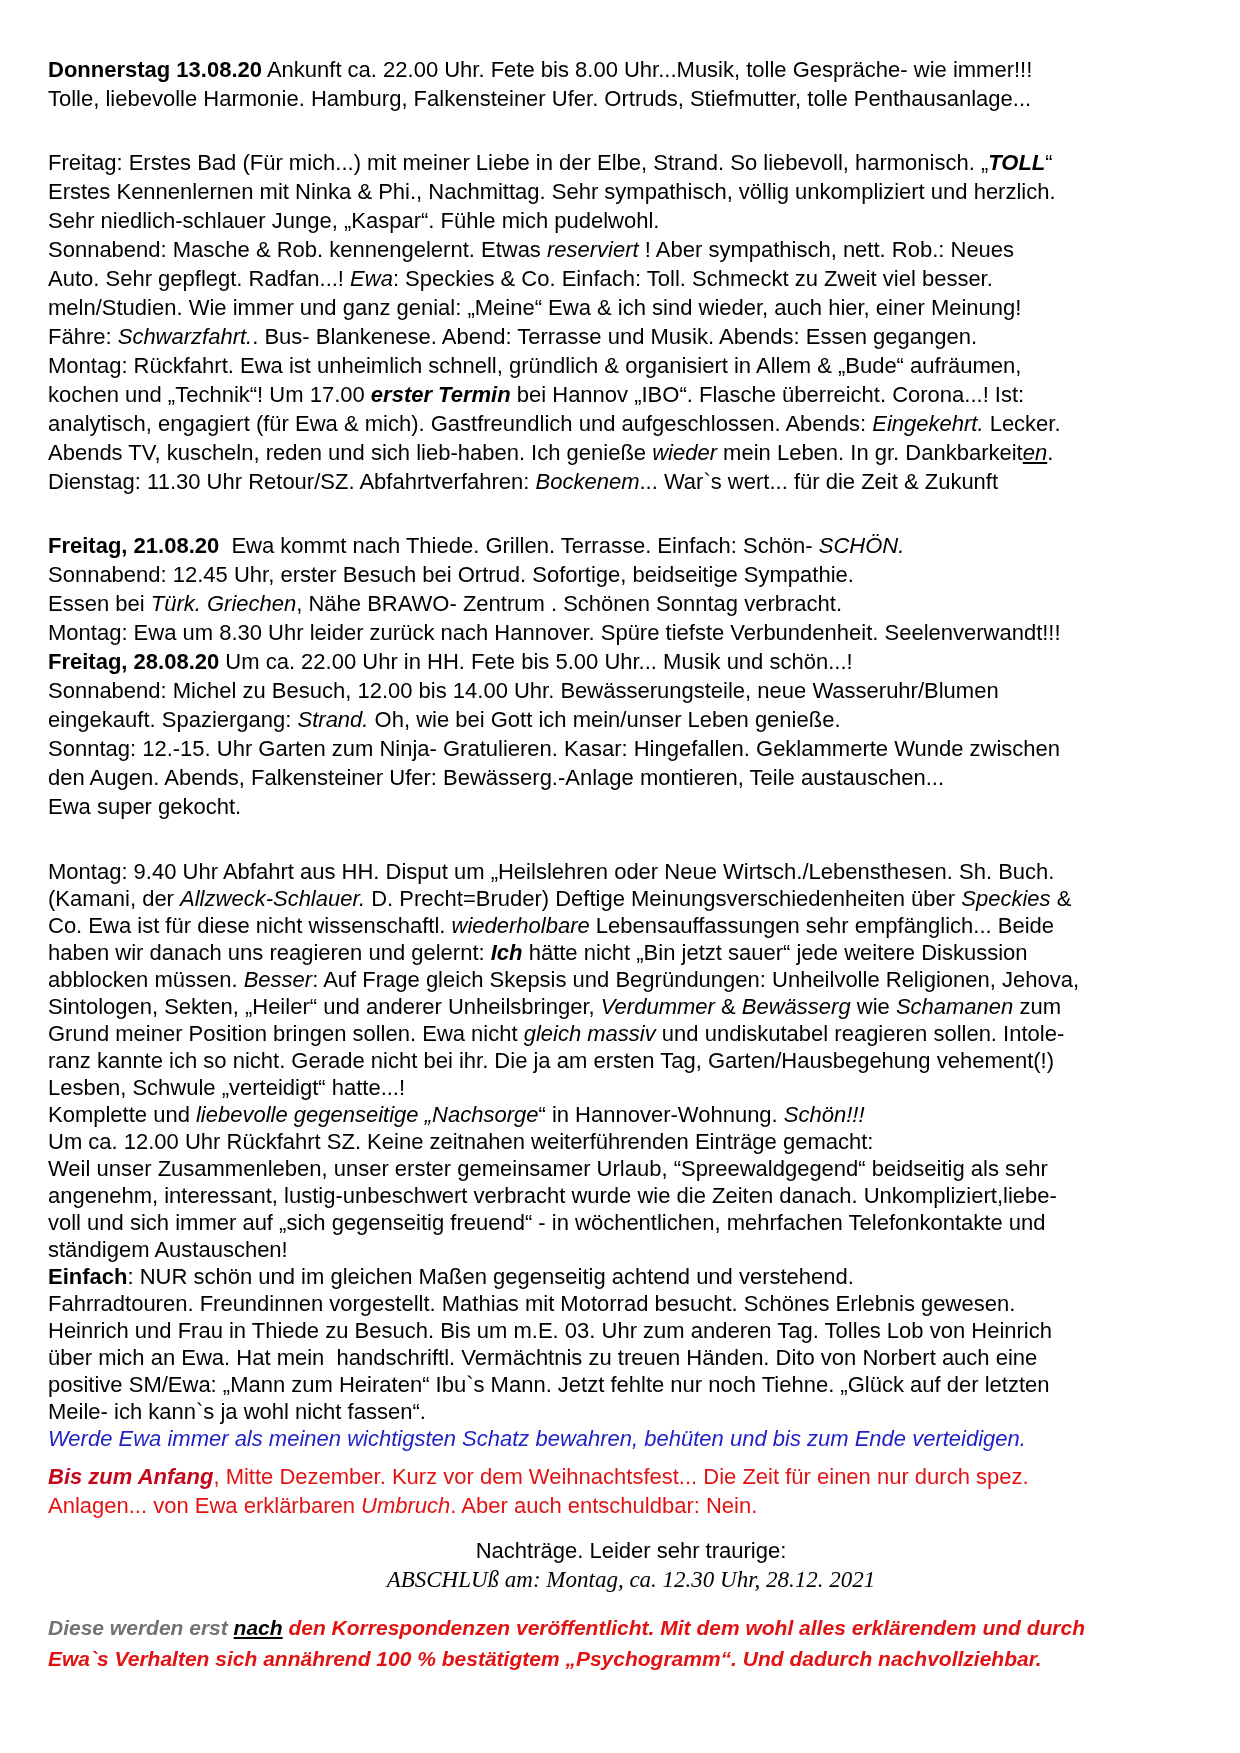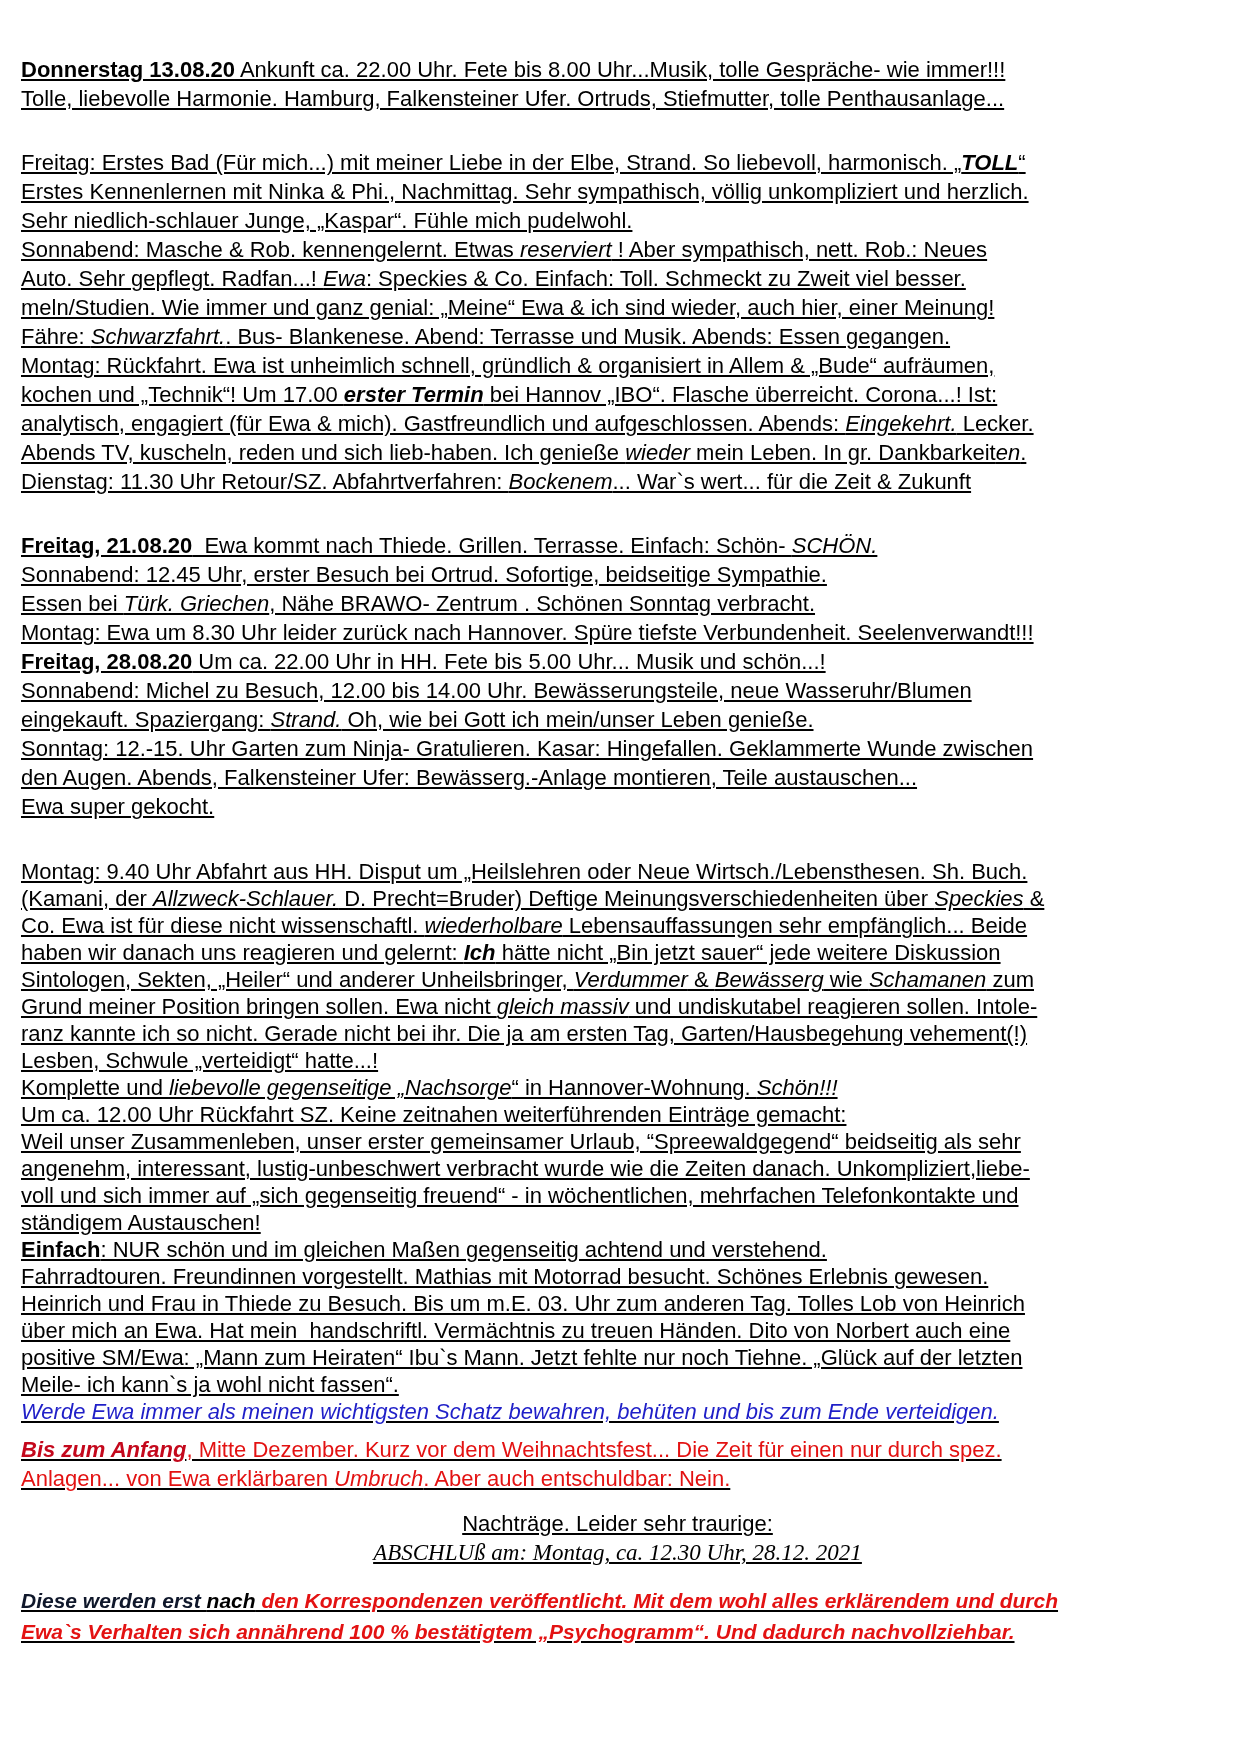--- a/index.html
+++ b/index.html
@@ -5,23 +5,22 @@
   html,body{margin:0;padding:0;background:#ffffff;}
   body{
     width:1240px;height:1753px;overflow:hidden;
     font-family:"Liberation Sans",sans-serif;
     color:#000;
     -webkit-font-smoothing:antialiased;
   }
   .page{
     box-sizing:border-box;
     width:1240px;height:1753px;
-    padding:55px 26px 0 21px;
+    padding:55px 26px 0 48px;
     overflow:hidden;
-    text-decoration:underline;
   }
   .block{font-size:22px;}
   .line{white-space:pre;}
   .b{font-weight:bold;}
   .i{font-style:italic;}
   .u{text-decoration:underline;}
   .serif{font-family:"Liberation Serif",serif;font-size:23px;}
   .center{text-align:center;}
   .small{font-size:21px;}
 </style>
@@ -57,20 +56,21 @@
       <div class="line"><span class="">eingekauft. Spaziergang: </span><span class="i">Strand.</span><span class=""> Oh, wie bei Gott ich mein/unser Leben genieße.</span></div>
       <div class="line"><span class="">Sonntag: 12.-15. Uhr Garten zum Ninja- Gratulieren. Kasar: Hingefallen. Geklammerte Wunde zwischen</span></div>
       <div class="line"><span class="">den Augen. Abends, Falkensteiner Ufer: Bewässerg.-Anlage montieren, Teile austauschen...</span></div>
       <div class="line"><span class="">Ewa super gekocht.</span></div>
     </div>
     <div class="block" style="margin-top: 37px; line-height: 27px;">
       <div class="line"><span class="">Montag: 9.40 Uhr Abfahrt aus HH. Disput um „Heilslehren oder Neue Wirtsch./Lebensthesen. Sh. Buch.</span></div>
       <div class="line"><span class="">(Kamani, der </span><span class="i">Allzweck-Schlauer.</span><span class=""> D. Precht=Bruder) Deftige Meinungsverschiedenheiten über </span><span class="i">Speckies</span><span class=""> &amp;</span></div>
       <div class="line"><span class="">Co. Ewa ist für diese nicht wissenschaftl. </span><span class="i">wiederholbare</span><span class=""> Lebensauffassungen sehr empfänglich... Beide</span></div>
       <div class="line"><span class="">haben wir danach uns reagieren und gelernt: </span><span class="b i">Ich</span><span class=""> hätte nicht „Bin jetzt sauer“ jede weitere Diskussion</span></div>
+      <div class="line"><span class="">abblocken müssen. </span><span class="i">Besser</span><span class="">: Auf Frage gleich Skepsis und Begründungen: Unheilvolle Religionen, Jehova,</span></div>
       <div class="line"><span class="">Sintologen, Sekten, „Heiler“ und anderer Unheilsbringer, </span><span class="i">Verdummer</span><span class=""> &amp; </span><span class="i">Bewässerg</span><span class=""> wie </span><span class="i">Schamanen</span><span class=""> zum</span></div>
       <div class="line"><span class="">Grund meiner Position bringen sollen. Ewa nicht </span><span class="i">gleich massiv</span><span class=""> und undiskutabel reagieren sollen. Intole-</span></div>
       <div class="line"><span class="">ranz kannte ich so nicht. Gerade nicht bei ihr. Die ja am ersten Tag, Garten/Hausbegehung vehement(!)</span></div>
       <div class="line"><span class="">Lesben, Schwule „verteidigt“ hatte...!</span></div>
       <div class="line"><span class="">Komplette und </span><span class="i">liebevolle gegenseitige „Nachsorge</span><span class="">“ in Hannover-Wohnung. </span><span class="i">Schön!!!</span></div>
       <div class="line"><span class="">Um ca. 12.00 Uhr Rückfahrt SZ. Keine zeitnahen weiterführenden Einträge gemacht:</span></div>
       <div class="line"><span class="">Weil unser Zusammenleben, unser erster gemeinsamer Urlaub, “Spreewaldgegend“ beidseitig als sehr</span></div>
       <div class="line"><span class="">angenehm, interessant, lustig-unbeschwert verbracht wurde wie die Zeiten danach. Unkompliziert,liebe-</span></div>
       <div class="line"><span class="">voll und sich immer auf „sich gegenseitig freuend“ - in wöchentlichen, mehrfachen Telefonkontakte und</span></div>
       <div class="line"><span class="">ständigem Austauschen!</span></div>
@@ -84,16 +84,16 @@
     </div>
     <div class="block" style="margin-top: 10px; line-height: 29px;">
       <div class="line"><span class="b i" style="color: rgb(196, 8, 28);">Bis zum Anfang</span><span class="" style="color: rgb(227, 18, 18);">, Mitte Dezember. Kurz vor dem Weihnachtsfest... Die Zeit für einen nur durch spez.</span></div>
       <div class="line"><span class="" style="color: rgb(227, 18, 18);">Anlagen... von Ewa erklärbaren </span><span class="i" style="color: rgb(227, 18, 18);">Umbruch</span><span class="" style="color: rgb(227, 18, 18);">. Aber auch entschuldbar: Nein.</span></div>
     </div>
     <div class="block center" style="margin-top: 16px; line-height: 29px;">
       <div class="line"><span class="">Nachträge. Leider sehr traurige:</span></div>
       <div class="line"><span class="i serif">ABSCHLUß am: Montag, ca. 12.30 Uhr, 28.12. 2021</span></div>
     </div>
     <div class="block small" style="margin-top: 18px; line-height: 31px;">
-      <div class="line"><span class="b i" style="color: #0f172a;">Diese werden erst </span><span class="b i u" style="color: #000000;">nach</span><span class="b i" style="color: rgb(227, 18, 18); margin-top: 14px;"> den Korrespondenzen veröffentlicht. Mit dem wohl alles erklärendem und durch</span></div>
+      <div class="line"><span class="b i" style="color: #737373;">Diese werden erst </span><span class="b i u" style="color: #000000;">nach</span><span class="b i" style="color: rgb(227, 18, 18); margin-top: 14px;"> den Korrespondenzen veröffentlicht. Mit dem wohl alles erklärendem und durch</span></div>
       <div class="line"><span class="b i" style="color: rgb(227, 18, 18);">Ewa`s Verhalten sich annährend 100 % bestätigtem „Psychogramm“. Und dadurch nachvollziehbar.</span></div>
     </div>
   </div>
 
 </body></html>

